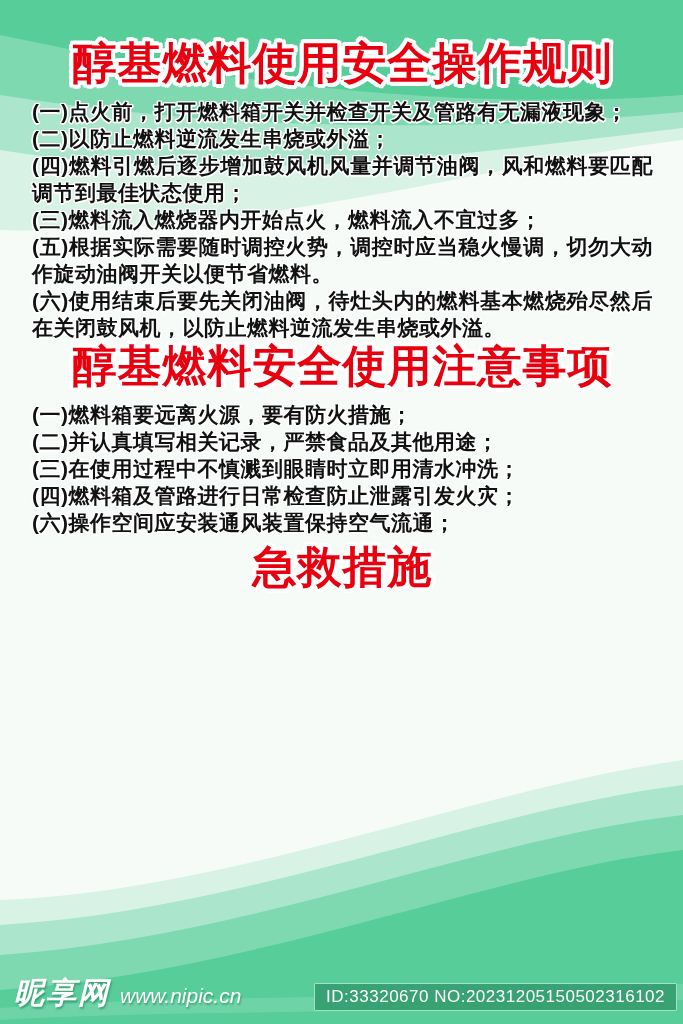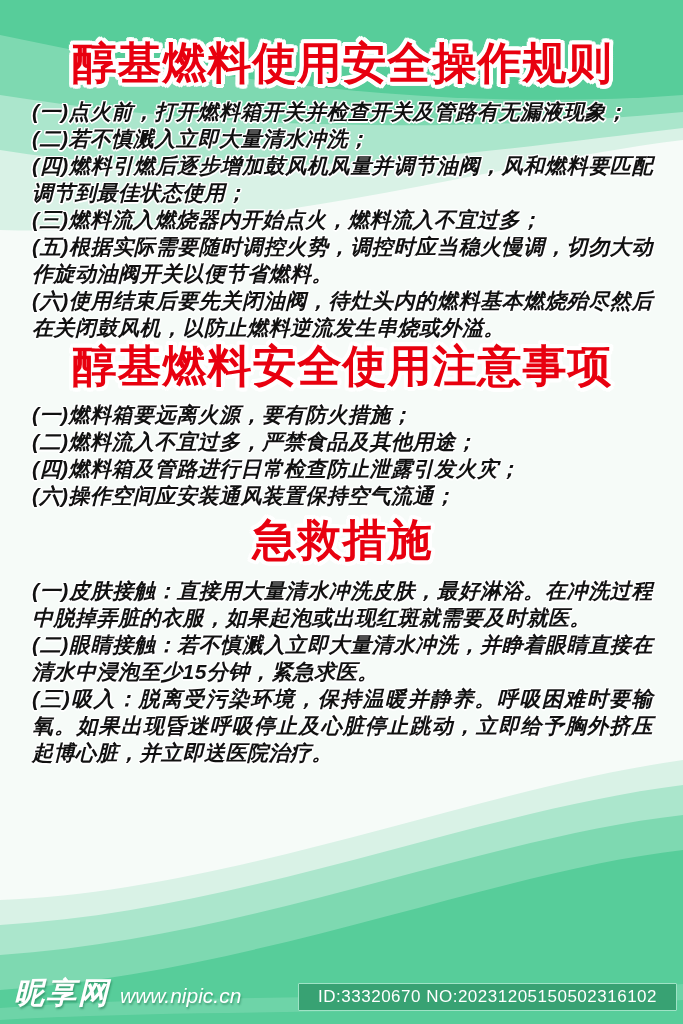--- a/index.html
+++ b/index.html
@@ -31,32 +31,31 @@
     letter-spacing:1px;
     color:#e8000f;
     text-shadow:
       -4px 0 0 #fff, 4px 0 0 #fff, 0 -4px 0 #fff, 0 4px 0 #fff,
       -3px -3px 0 #fff, 3px -3px 0 #fff, -3px 3px 0 #fff, 3px 3px 0 #fff,
       -2px -4px 0 #fff, 2px 4px 0 #fff, -4px 2px 0 #fff, 4px -2px 0 #fff;
     margin:0 0 10px 0;
     white-space:nowrap;
   }
   section.sec2 .title { margin:0 0 10px 0; }
-  section.sec3 .title { margin:6px 0 12px 0; }
+  section.sec3 .title { margin:6px 0 28px 0; }
   .item {
     font-size:21px;
     line-height:27px;
     font-weight:bold;
     letter-spacing:0.5px;
     color:#111;
     text-align:justify;
     text-shadow:
       -1.5px 0 0 #fff, 1.5px 0 0 #fff, 0 -1.5px 0 #fff, 0 1.5px 0 #fff,
       -1.2px -1.2px 0 #fff, 1.2px -1.2px 0 #fff, -1.2px 1.2px 0 #fff, 1.2px 1.2px 0 #fff;
-    font-style: italic;
   }
   .footer-logo {
     position:absolute;
     left:14px; bottom:10px;
     display:flex; align-items:baseline; gap:10px;
     color:#fff;
     font-style:italic;
     text-shadow:1px 2px 2px rgba(20,100,65,.45);
   }
   .logo-cn {
@@ -66,21 +65,21 @@
     font-style:italic;
     margin-top:34px;
   }
   .logo-url {
     font-size:21px;
     font-weight:normal;
   }
   .idbox {
     position:absolute;
     right:6px; bottom:13px;
-    padding:3px 19px;
+    padding:3px 11px;
     font-size:17px;
     color:#fff;
     letter-spacing:0.5px;
     border:1px solid;
     border-radius:1px;
     white-space:nowrap;
   }
 </style>
 </head>
 <body>
@@ -103,45 +102,41 @@
 
     <path fill="rgba(255,255,255,0.14)" d="M0,1008 C200,992 450,1002 683,984 V1000 C450,1016 200,1008 0,1020 Z"></path>
   </svg>
 
   <div class="content">
 
     <section class="sec1">
       <h1 class="title" style="color: rgb(232, 0, 15);">醇基燃料使用安全操作规则</h1>
       <div class="items">
           <p class="item">(一)点火前，打开燃料箱开关并检查开关及管路有无漏液现象；</p>
-          <p class="item">(二)若不慎溅入立即大量清水冲洗；</p>
+          <p class="item">(二)以防止燃料逆流发生串烧或外溢；</p>
           <p class="item">(四)燃料引燃后逐步增加鼓风机风量并调节油阀，风和燃料要匹配调节到最佳状态使用；</p>
           <p class="item">(三)燃料流入燃烧器内开始点火，燃料流入不宜过多；</p>
           <p class="item">(五)根据实际需要随时调控火势，调控时应当稳火慢调，切勿大动作旋动油阀开关以便节省燃料。</p>
           <p class="item">(六)使用结束后要先关闭油阀，待灶头内的燃料基本燃烧殆尽然后在关闭鼓风机，以防止燃料逆流发生串烧或外溢。</p>
         </div>
     </section>
 
     <section class="sec2">
       <h1 class="title" style="color: rgb(232, 0, 15);">醇基燃料安全使用注意事项</h1>
       <div class="items">
           <p class="item">(一)燃料箱要远离火源，要有防火措施；</p>
-          <p class="item">(二)燃料流入不宜过多，严禁食品及其他用途；</p>
+          <p class="item">(二)并认真填写相关记录，严禁食品及其他用途；</p>
+          <p class="item">(三)在使用过程中不慎溅到眼睛时立即用清水冲洗；</p>
           <p class="item">(四)燃料箱及管路进行日常检查防止泄露引发火灾；</p>
           <p class="item">(六)操作空间应安装通风装置保持空气流通；</p>
         </div>
     </section>
 
     <section class="sec3">
       <h1 class="title" style="color: rgb(232, 0, 15);">急救措施</h1>
-      <div class="items">
-          <p class="item">(一)皮肤接触：直接用大量清水冲洗皮肤，最好淋浴。在冲洗过程中脱掉弄脏的衣服，如果起泡或出现红斑就需要及时就医。</p>
-          <p class="item">(二)眼睛接触：若不慎溅入立即大量清水冲洗，并睁着眼睛直接在清水中浸泡至少15分钟，紧急求医。</p>
-          <p class="item">(三)吸入：脱离受污染环境，保持温暖并静养。呼吸困难时要输氧。如果出现昏迷呼吸停止及心脏停止跳动，立即给予胸外挤压起博心脏，并立即送医院治疗。</p>
-        </div>
     </section>
 
   </div>
 
   <div class="footer-logo">
     <span class="logo-cn">昵享网</span>
     <span class="logo-url">www.nipic.cn</span>
   </div>
 
   <div class="idbox" style="background: rgb(56, 162, 115); border-color: rgb(159, 227, 198);">ID:33320670 NO:20231205150502316102</div>

